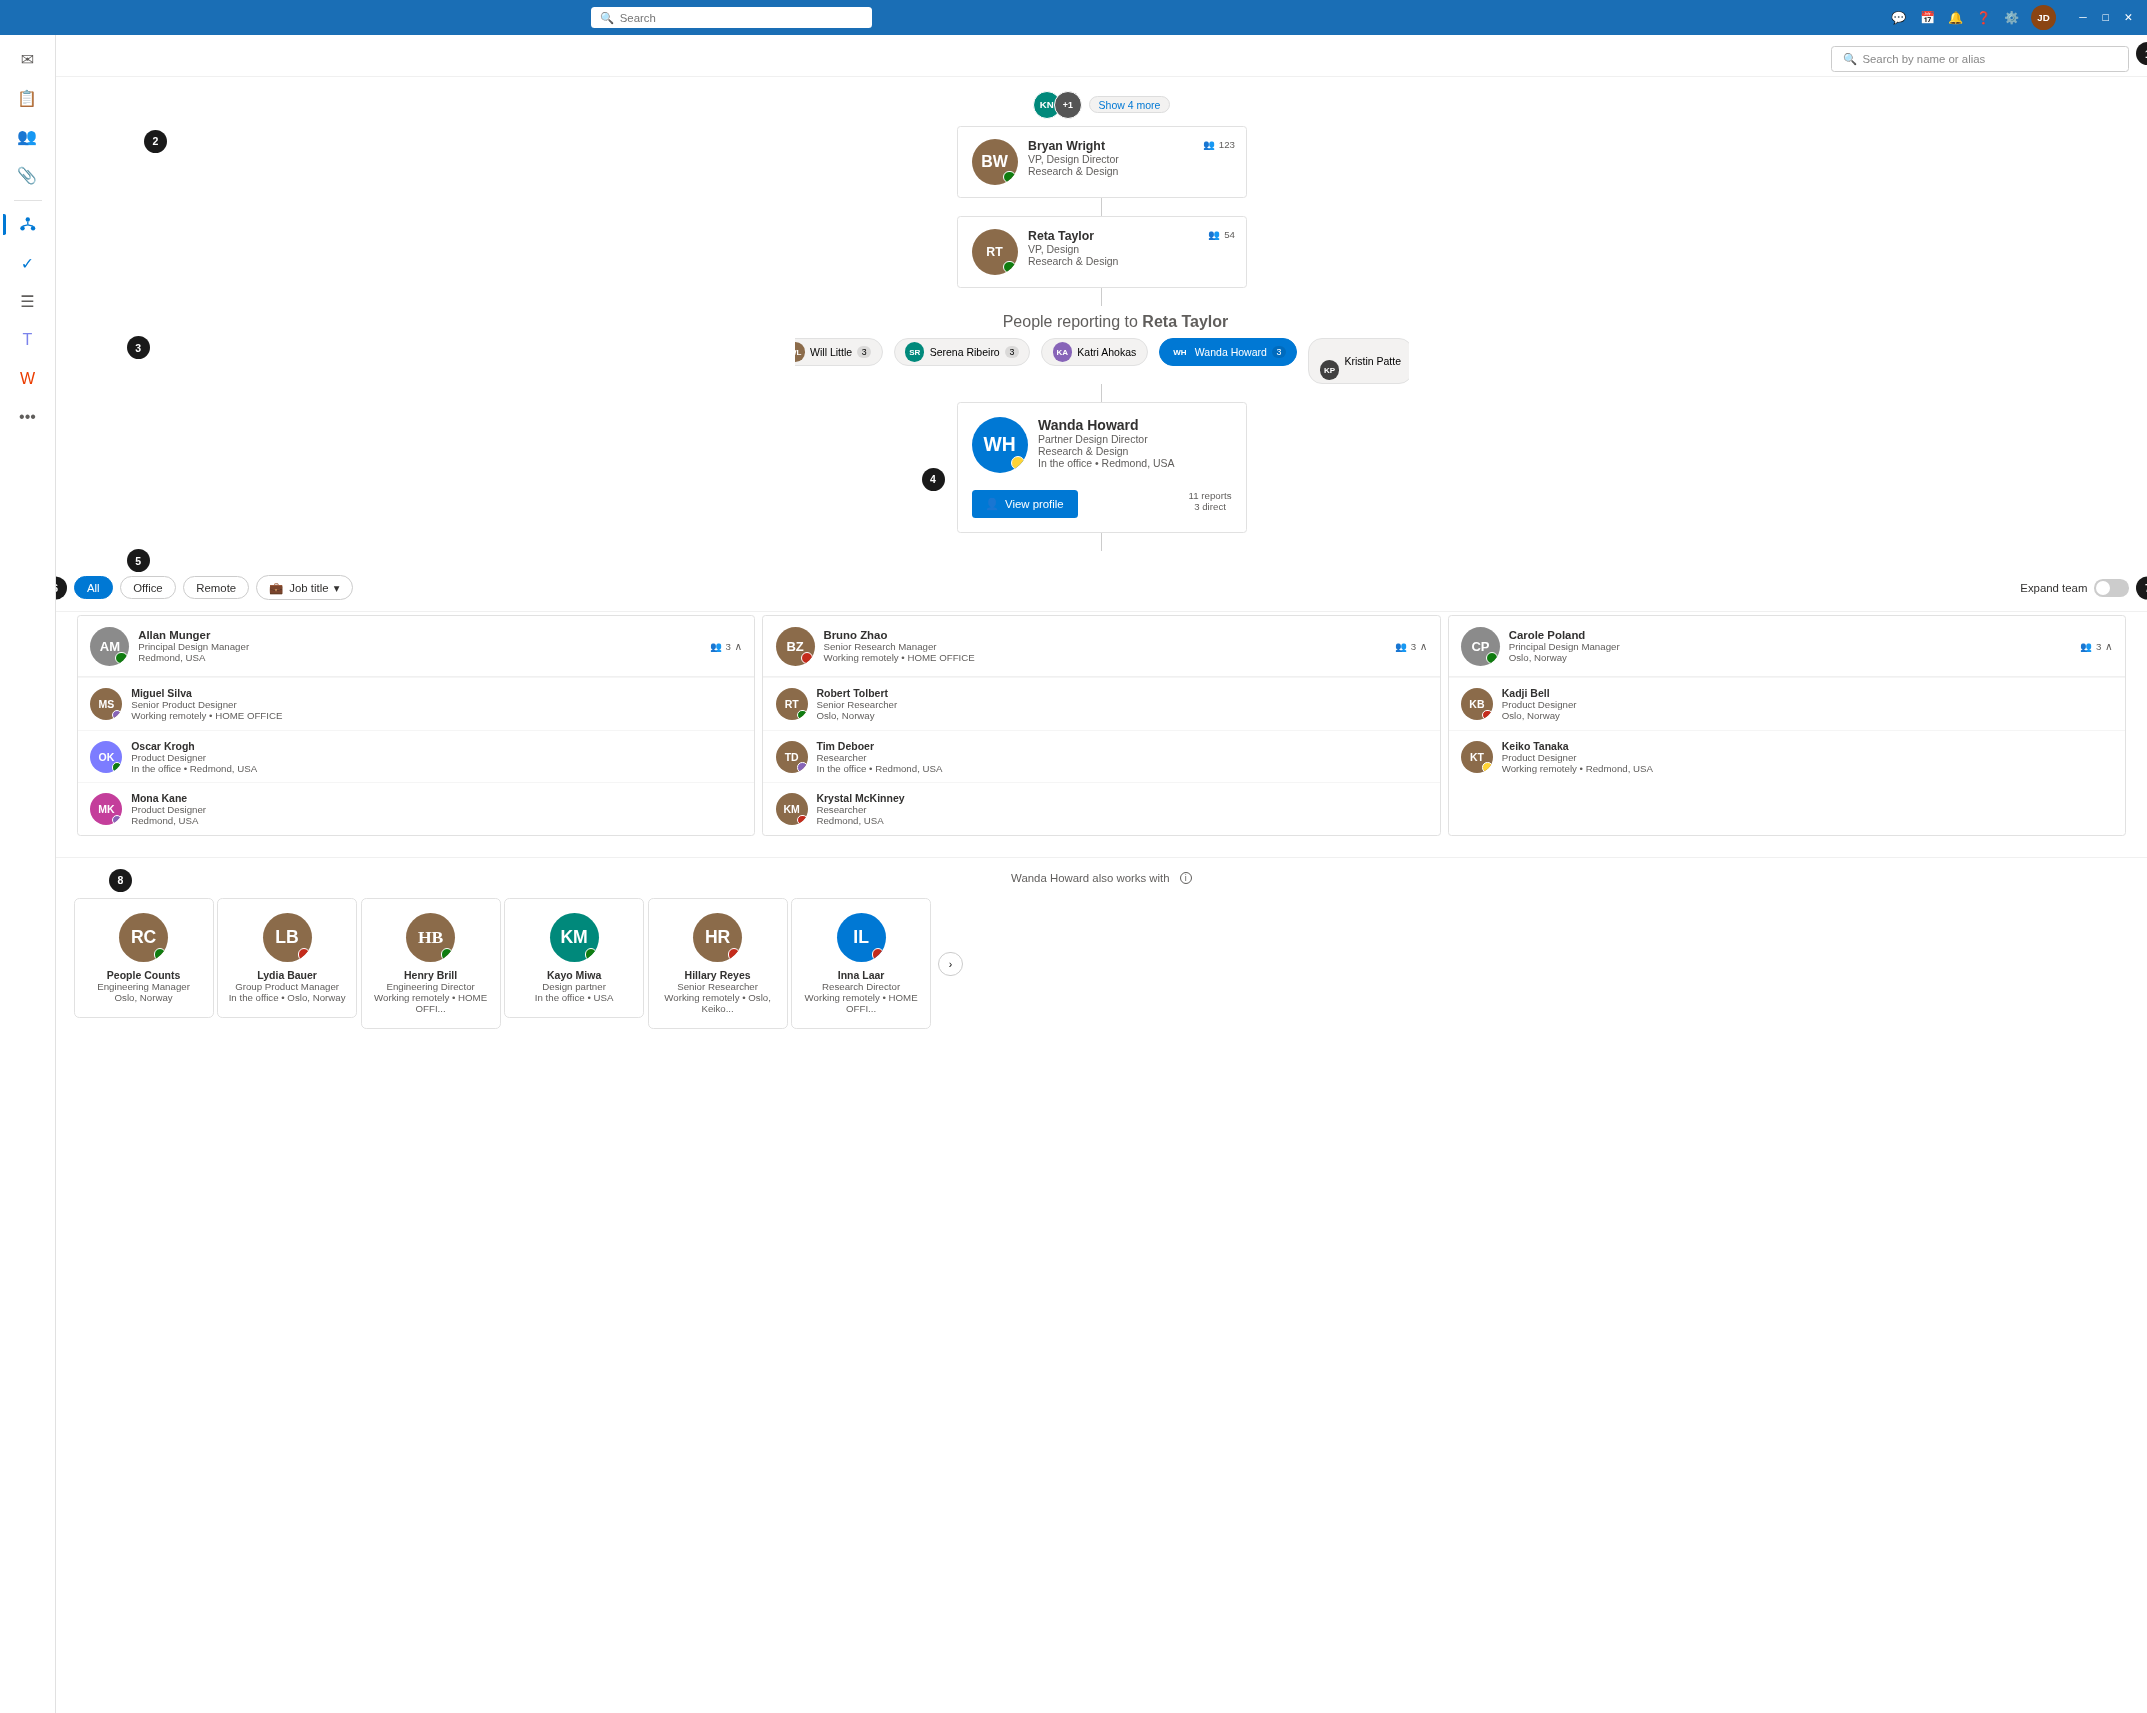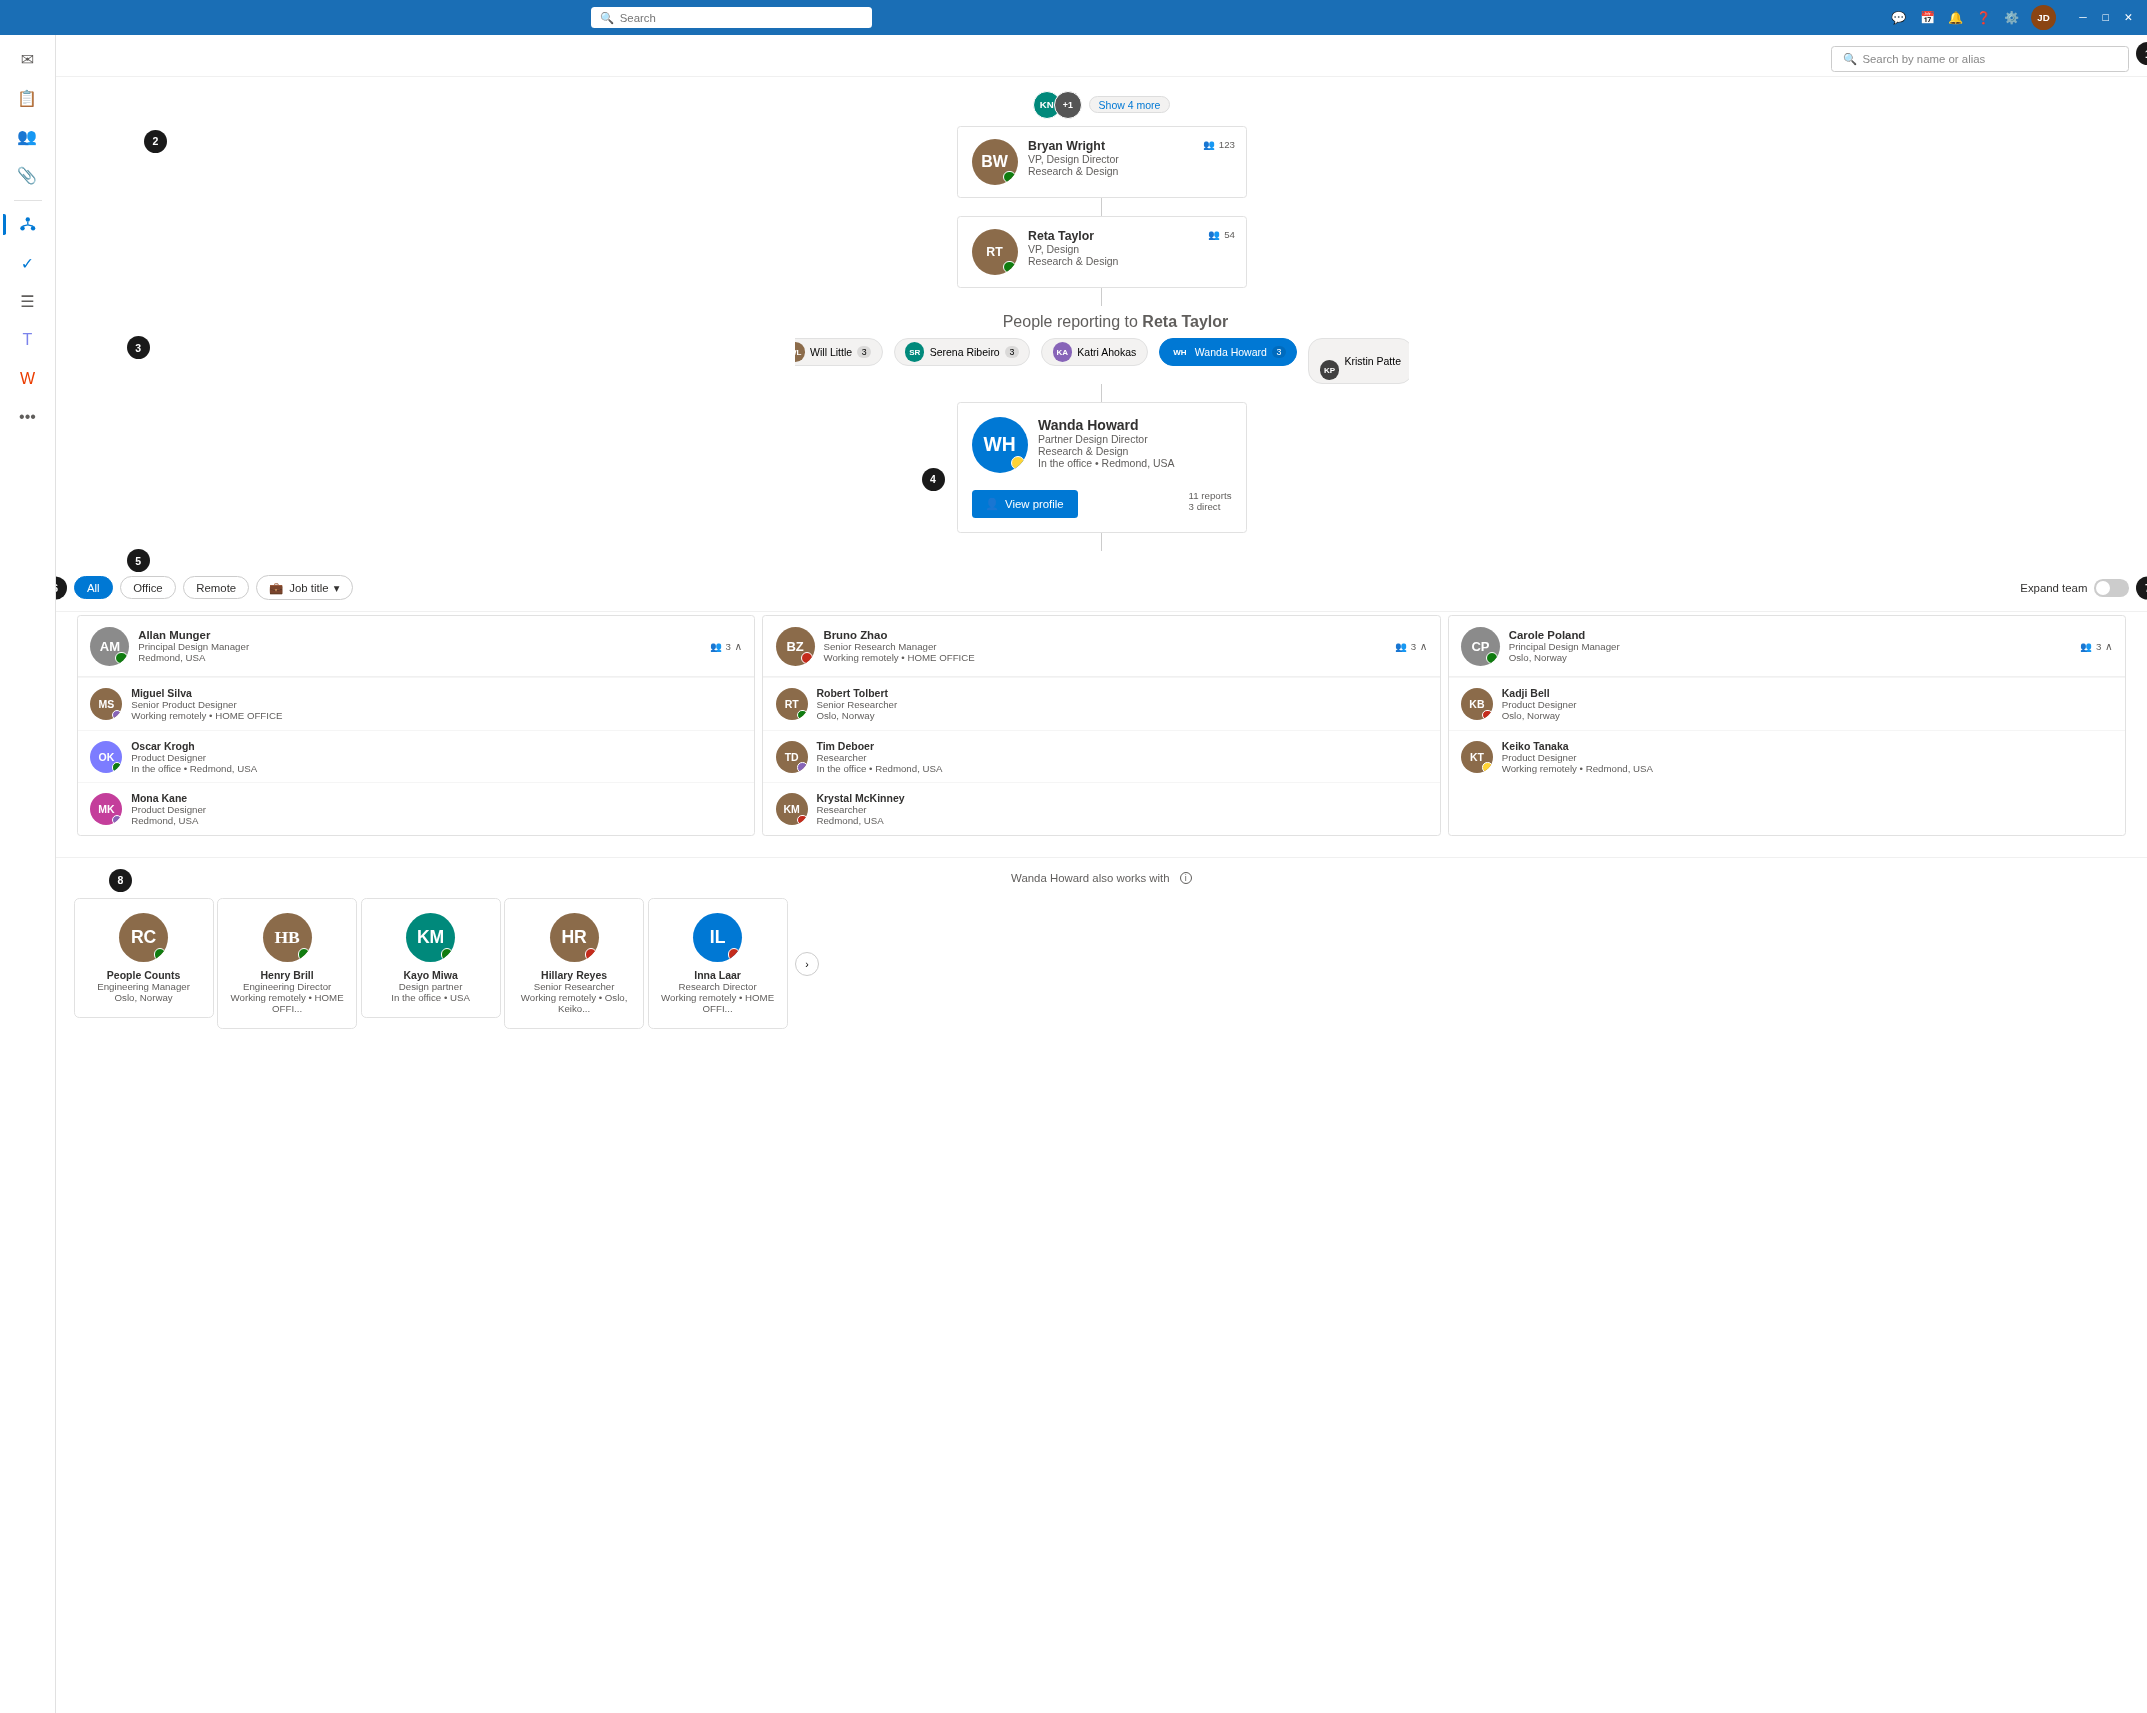--- a/index.html
+++ b/index.html
@@ -314,21 +314,21 @@
       border-radius: 3.5px;
       padding: 7px 14px;
       font-size: 11.4px;
       cursor: pointer;
       display: flex; align-items: center; gap: 5.3px;
       margin-top: 10.5px;
     }
     .reports-count {
       font-size: 9.7px;
       color: #605e5c;
-      text-align: left;
+      text-align: center;
       margin-top: 3px;
     }
     .card-footer {
       display: flex;
       align-items: center;
       justify-content: space-between;
       margin-top: 7px;
     }
 
     
@@ -913,20 +913,29 @@
           <div class="collab-card">
             <div class="collab-avatar av-brown" style="position:relative;">
               <span>RC</span>
               <div class="status-dot status-green" style="width:12.3px;height:12.3px;bottom:1.8px;right:1.8px;"></div>
             </div>
             <div class="collab-name">People Counts</div>
             <div class="collab-title">Engineering Manager</div>
             <div class="collab-location">Oslo, Norway</div>
           </div>
 
+          <div class="collab-card">
+            <div class="collab-avatar av-brown" style="position:relative;">
+              <span>LB</span>
+              <div class="status-dot status-red" style="width:12.3px;height:12.3px;bottom:1.8px;right:1.8px;"></div>
+            </div>
+            <div class="collab-name">Lydia Bauer</div>
+            <div class="collab-title">Group Product Manager</div>
+            <div class="collab-location">In the office • Oslo, Norway</div>
+          </div>
 
           <div class="collab-card">
             <div class="collab-avatar av-brown" style="position:relative;font-family:Liberation Serif, serif;">
               <span>HB</span>
               <div class="status-dot status-green" style="width:12.3px;height:12.3px;bottom:1.8px;right:1.8px;"></div>
             </div>
             <div class="collab-name">Henry Brill</div>
             <div class="collab-title">Engineering Director</div>
             <div class="collab-location">Working remotely • HOME OFFI...</div>
           </div>

